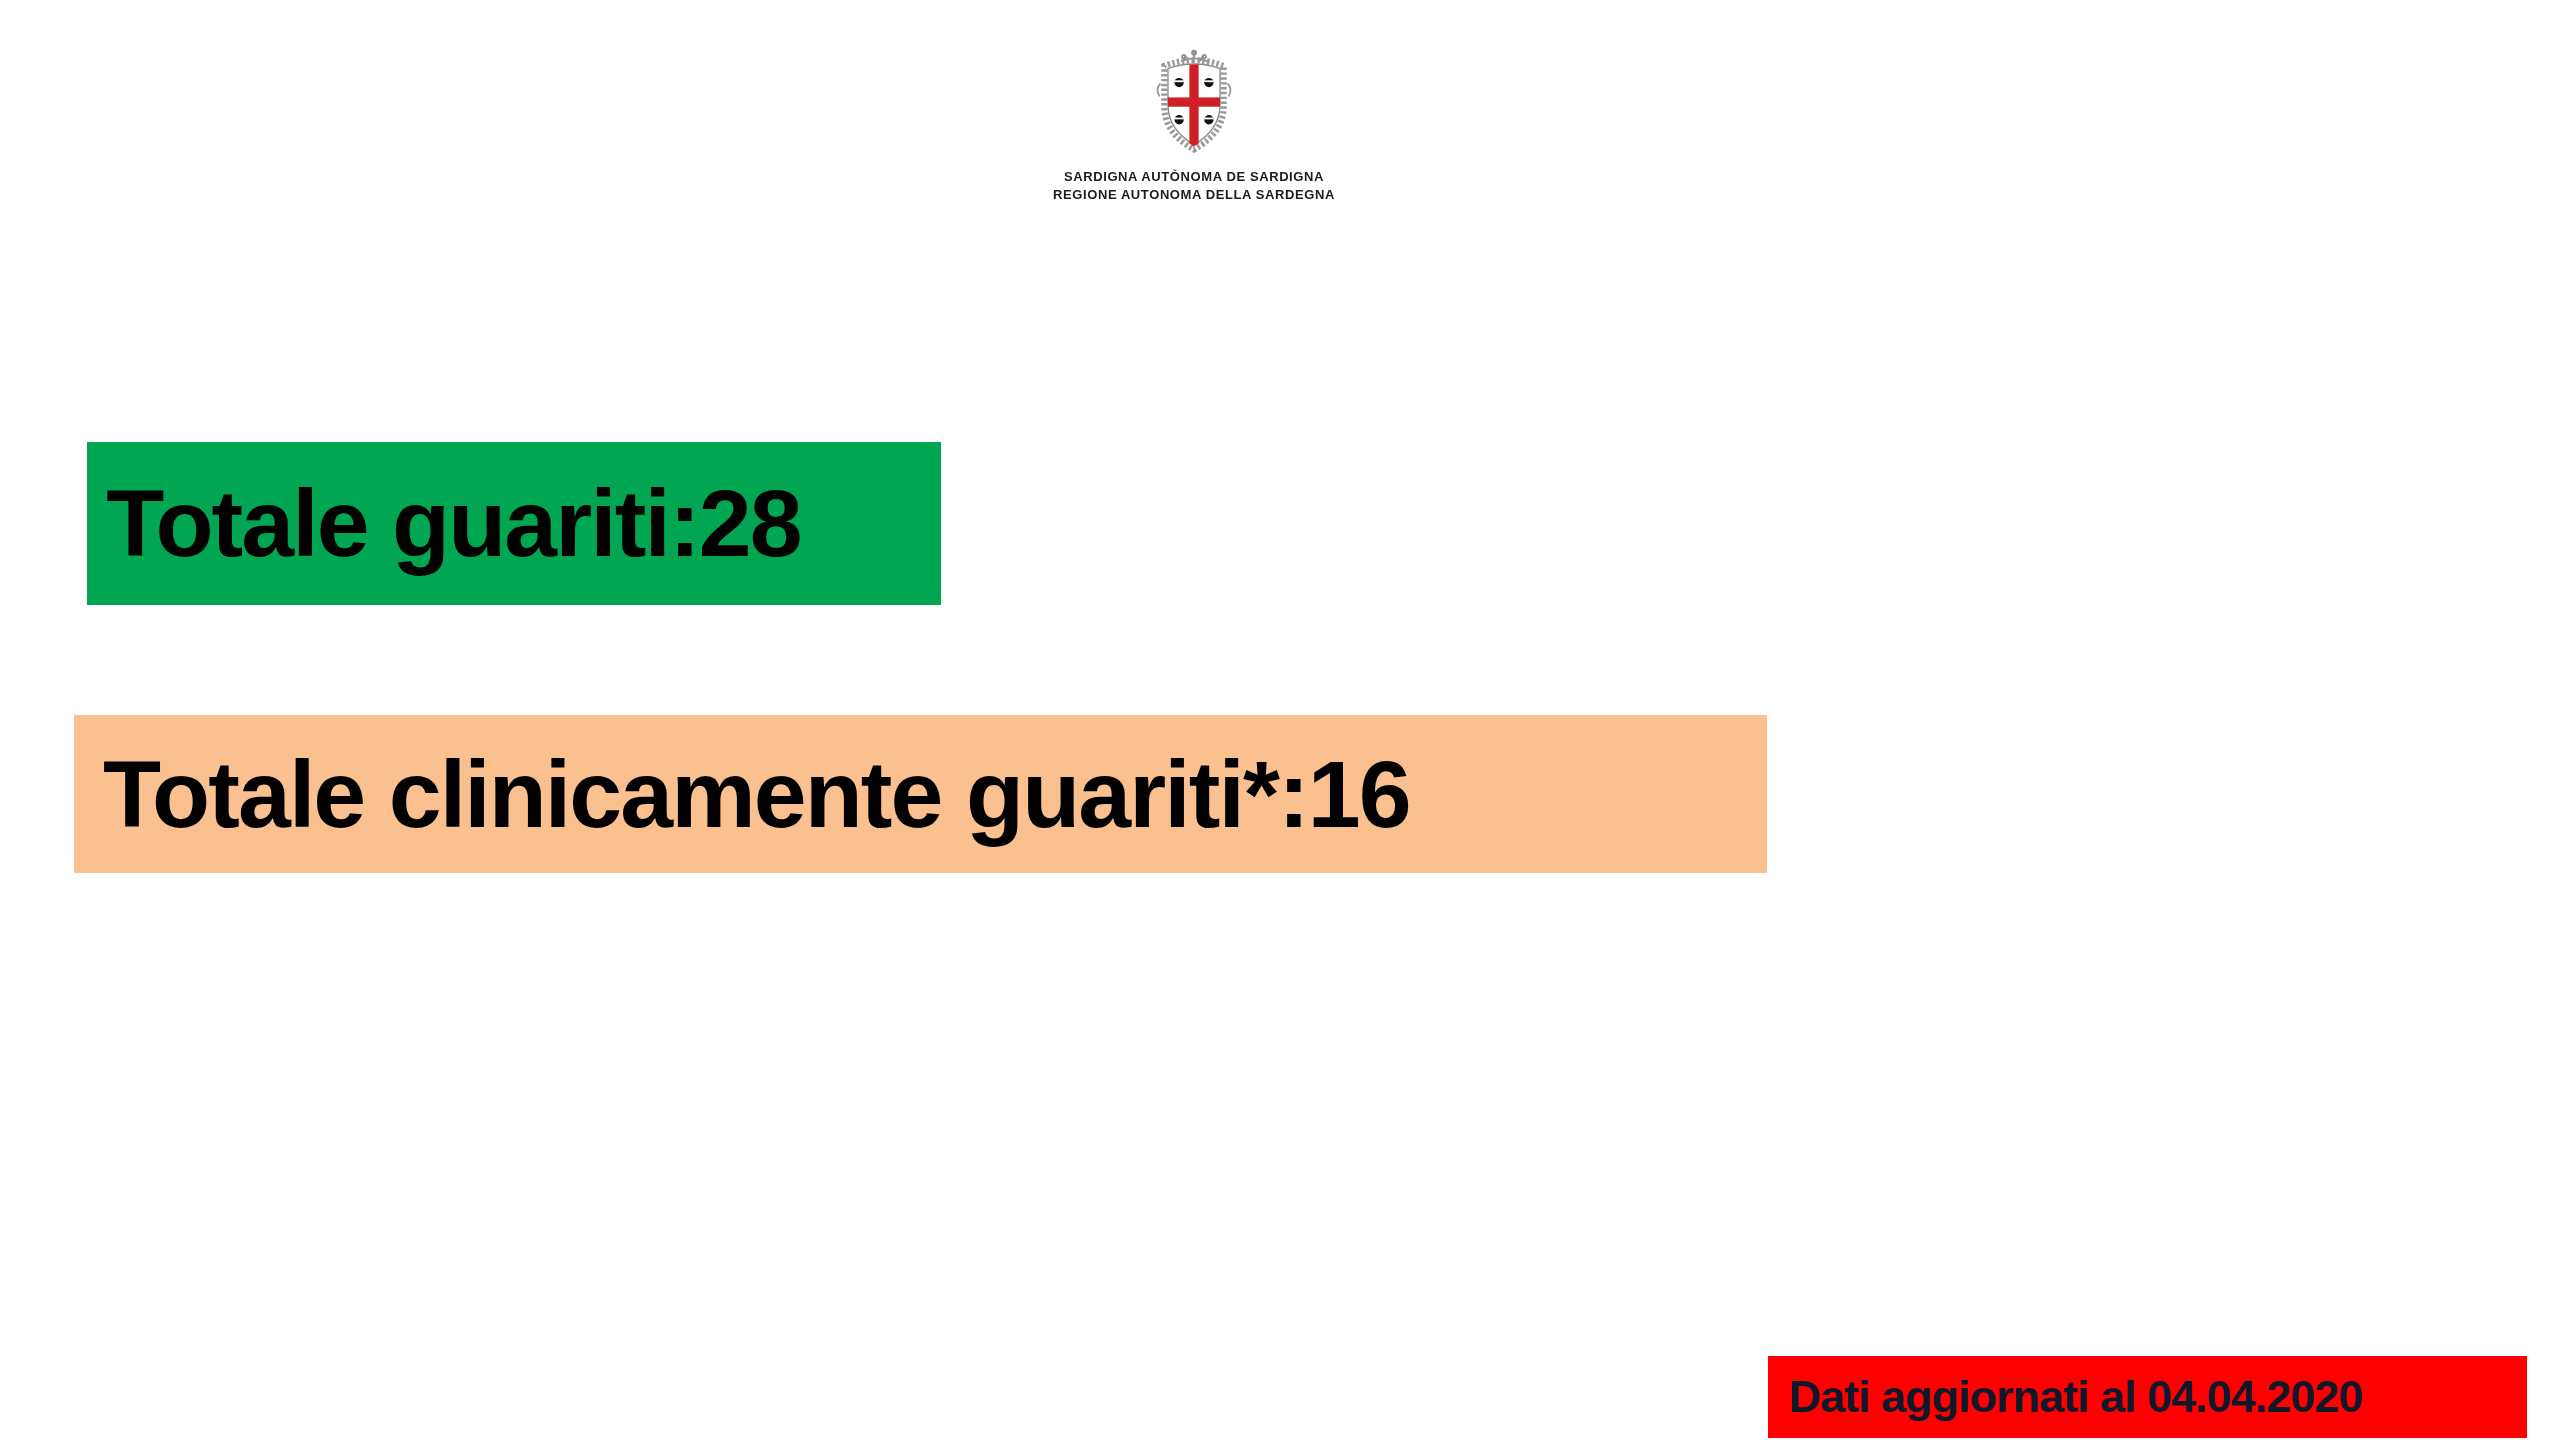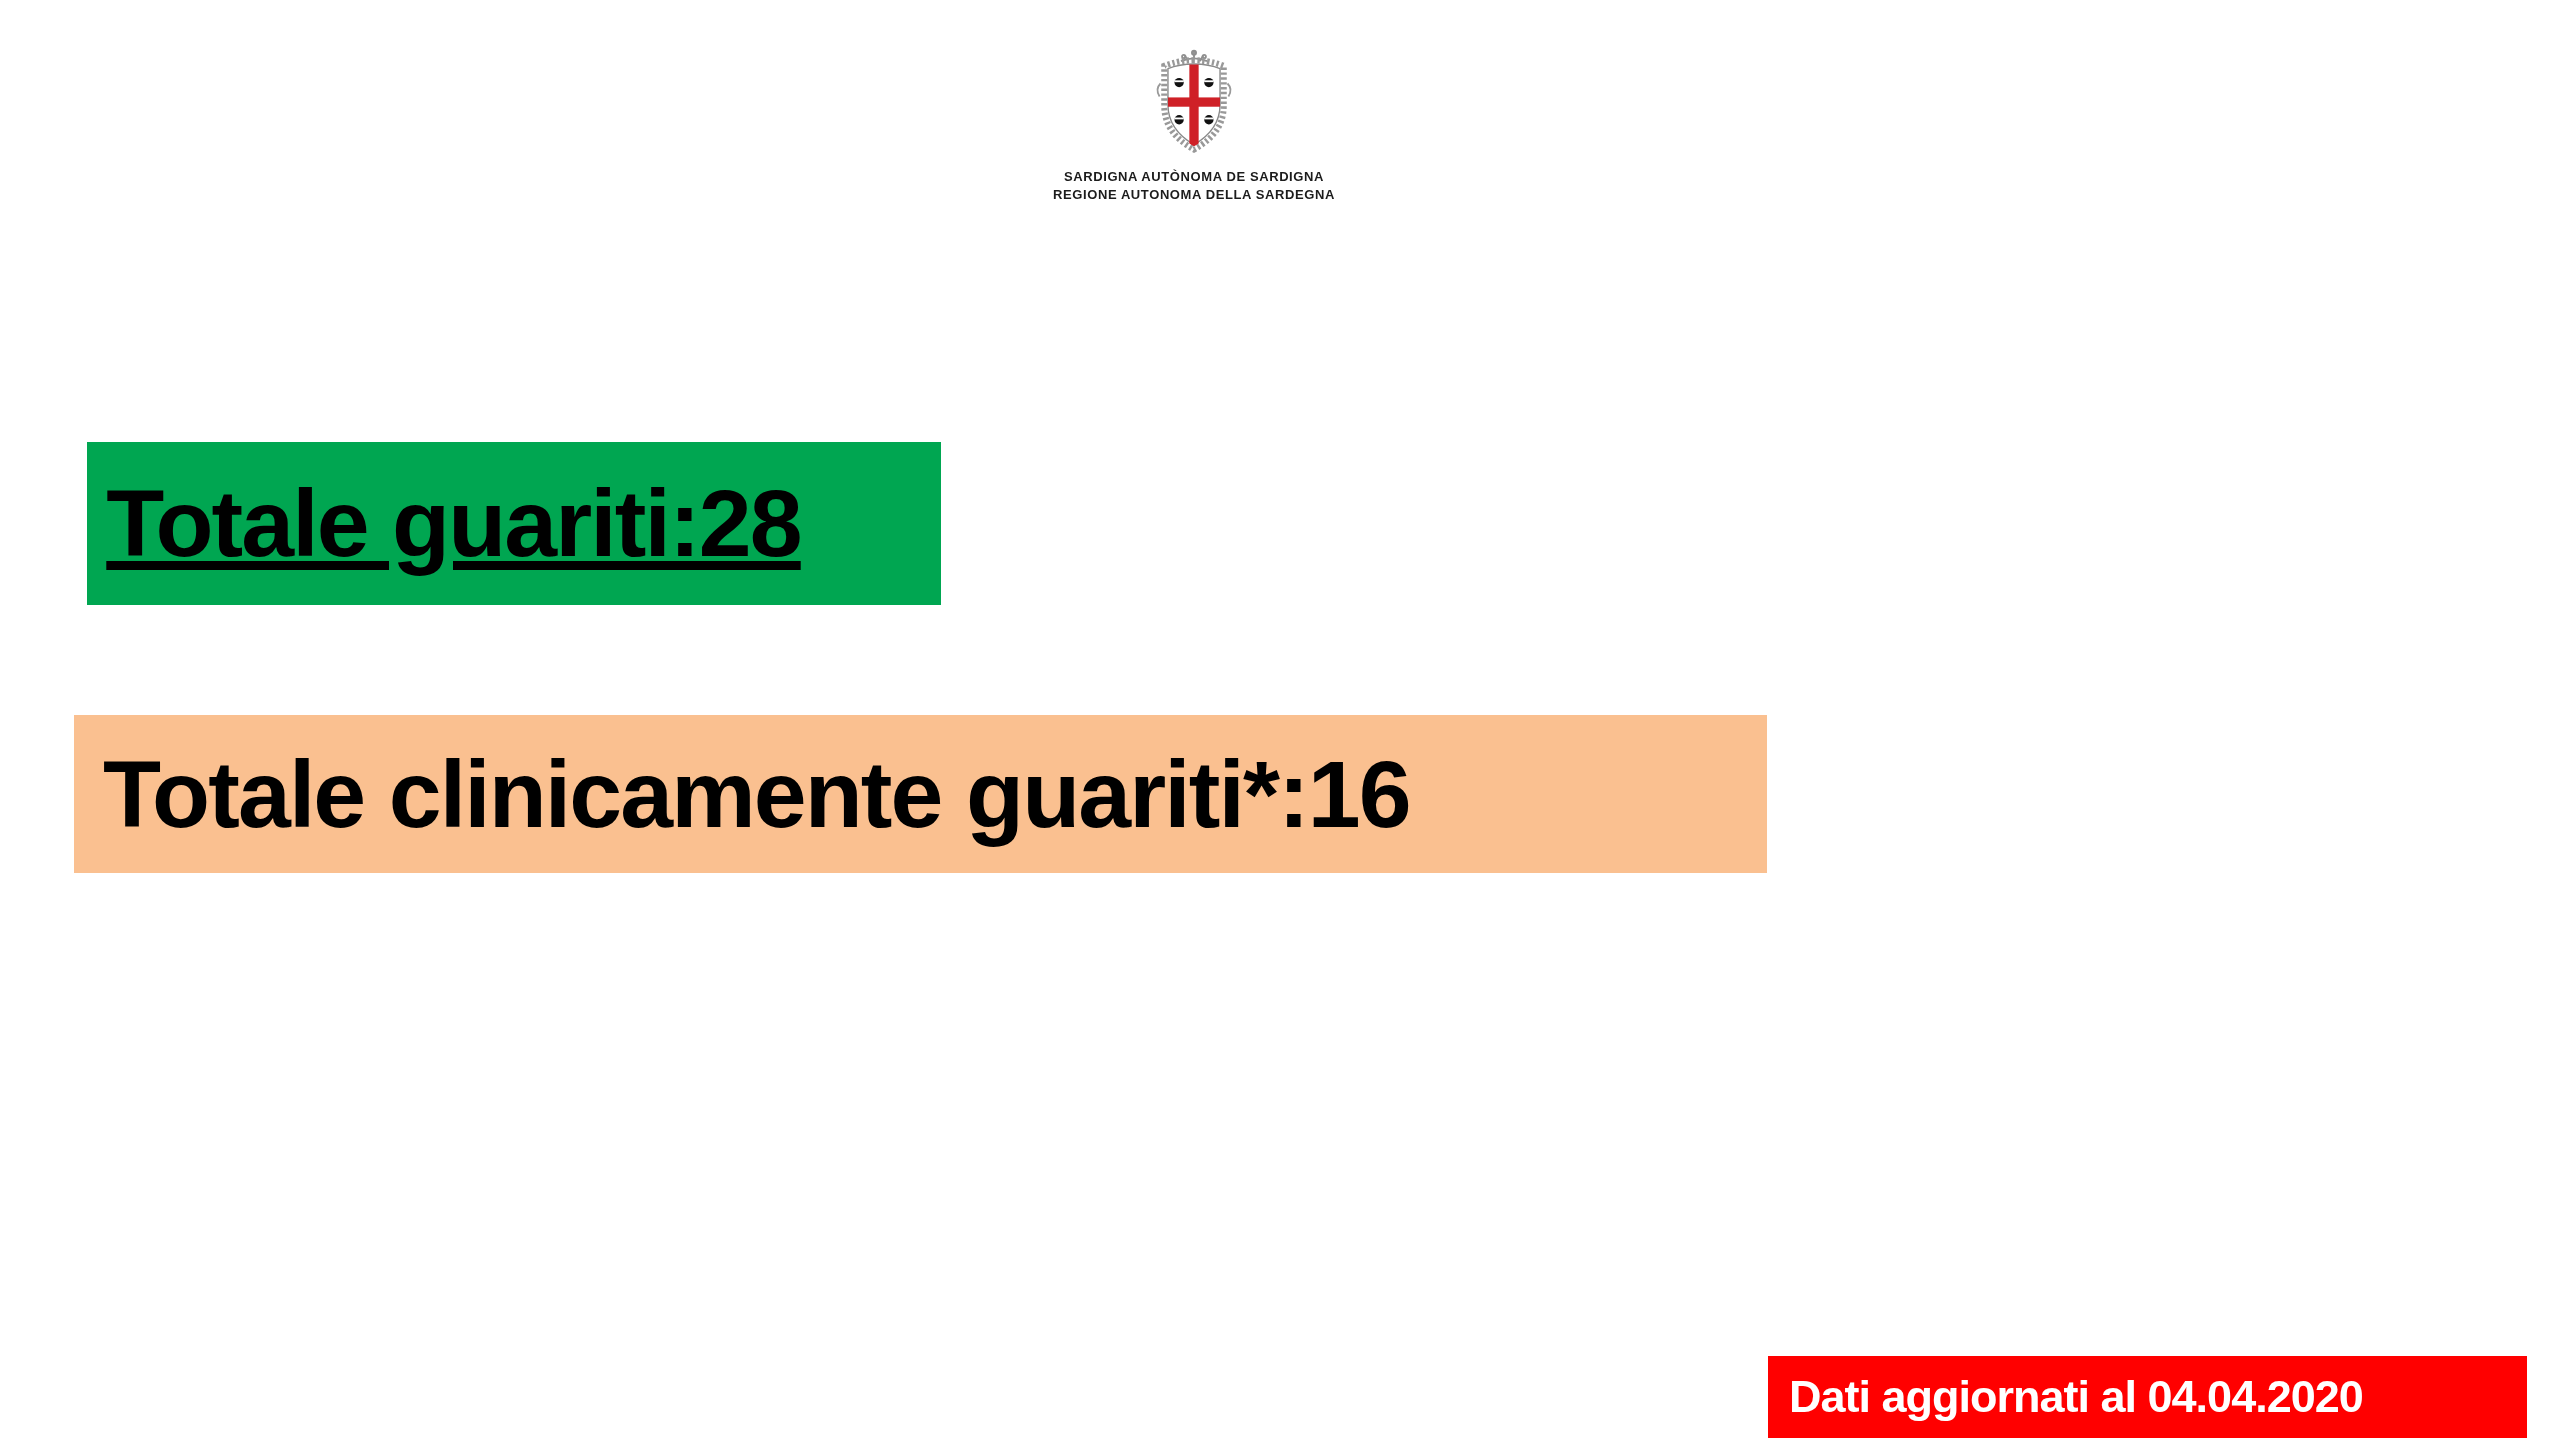--- a/index.html
+++ b/index.html
@@ -69,21 +69,21 @@
   }
 
   
   .date-banner {
     position: absolute;
     left: 1768px; top: 1356px;
     width: 759px; height: 82px;
     display: flex;
     align-items: center;
     padding-left: 21px;
-    color: #ffffff;
+    color: #0f172a;
     font-weight: bold;
     font-size: 45px;
     letter-spacing: -1px;
     white-space: nowrap;
   }
 </style>
 </head>
 <body>
 
 <div class="slide">
@@ -135,21 +135,21 @@
           </g>
         </g>
       </svg>
     </span>
     <div class="logo-caption">
       <div>SARDIGNA AUTÒNOMA DE SARDIGNA</div>
       <div>REGIONE AUTONOMA DELLA SARDEGNA</div>
     </div>
   </div>
 
-  <div class="stat-box green" style="background-color: rgb(0, 166, 81); text-decoration: underline;">
+  <div class="stat-box green" style="background-color: rgb(0, 166, 81);">
     <span>Totale guariti:28</span>
   </div>
 
   <div class="stat-box peach" style="background-color: rgb(250, 192, 144);">
     <span>Totale clinicamente guariti*:16</span>
   </div>
 
   <div class="footnote">
   </div>
 

